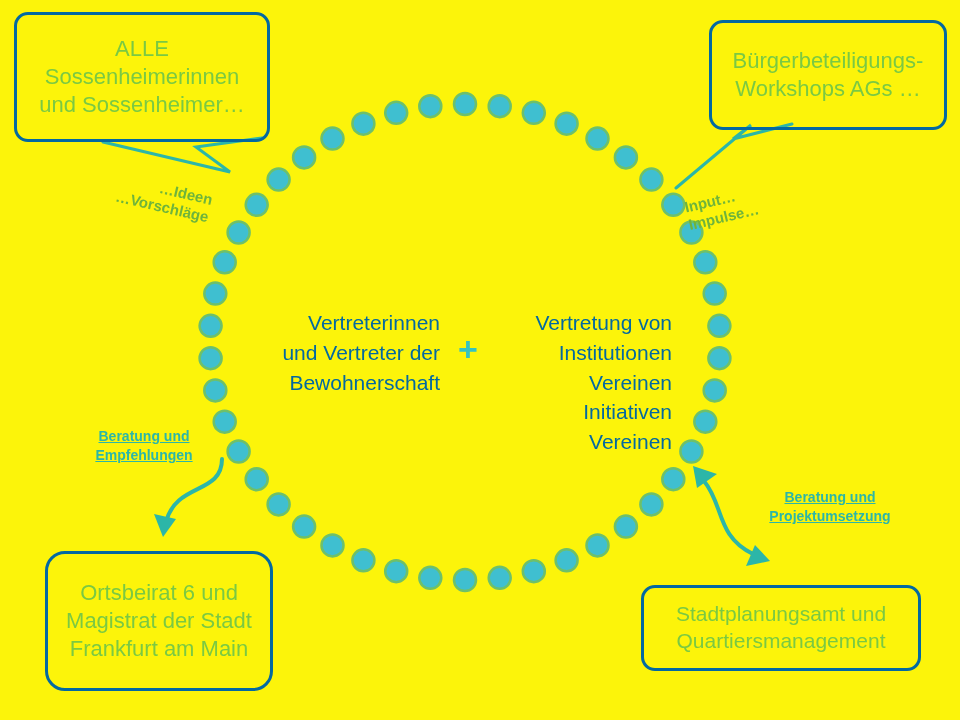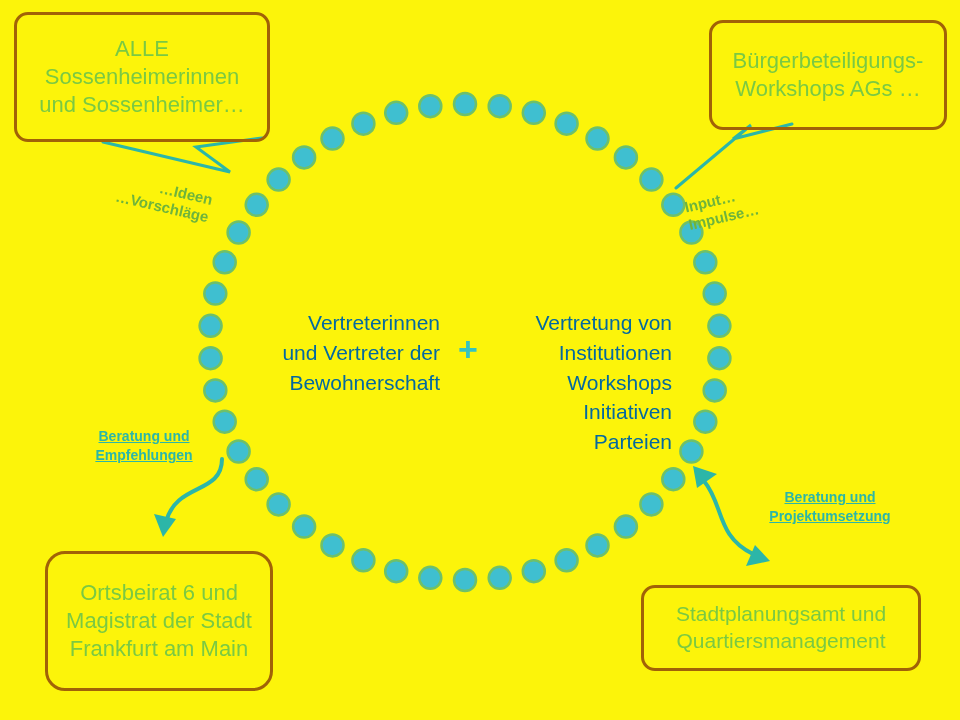--- a/index.html
+++ b/index.html
@@ -13,21 +13,21 @@
     height: 720px;
     background: #fcf40a;
     overflow: hidden;
     font-family: "Liberation Sans", sans-serif;
   }
 
   
   .box {
     position: absolute;
     box-sizing: border-box;
-    border: 3px solid #a16207;
+    border: 3px solid #0369a1;
     border-radius: 14px;
     background: transparent;
     color: #7ac943;
     text-align: center;
     line-height: 1.28;
     display: flex;
     align-items: center;
     justify-content: center;
     padding: 6px 10px;
   }
@@ -193,21 +193,21 @@
     <path d="M222,459 C222,495 176,482 166,522" fill="none" stroke="#2cb6a8" stroke-width="4" stroke-linecap="round"></path>
     <polygon points="163,537 154,514 176,519" fill="#2cb6a8"></polygon>
 
     <path d="M704,481 C724,505 716,536 753,554" fill="none" stroke="#2cb6a8" stroke-width="4" stroke-linecap="round"></path>
     <polygon points="693,466 717,474 697,488" fill="#2cb6a8"></polygon>
     <polygon points="770,561 746,566 755,545" fill="#2cb6a8"></polygon>
   </svg>
 
   <div id="col-left">Vertreterinnen und Vertreter der Bewohnerschaft</div>
   <div id="plus-sign">+</div>
-  <div id="col-right">Vertretung von Institutionen Workshops Initiativen Parteien</div>
+  <div id="col-right">Vertretung von Institutionen Vereinen Initiativen Vereinen</div>
 
   <div class="box" id="callout-alle">
     <span>ALLE Sossenheimerinnen und Sossenheimer…</span>
   </div>
 
   <div class="box" id="callout-workshops">
     <span>Bürgerbeteiligungs- Workshops AGs …</span>
   </div>
 
   <div class="box" id="box-ortsbeirat">

